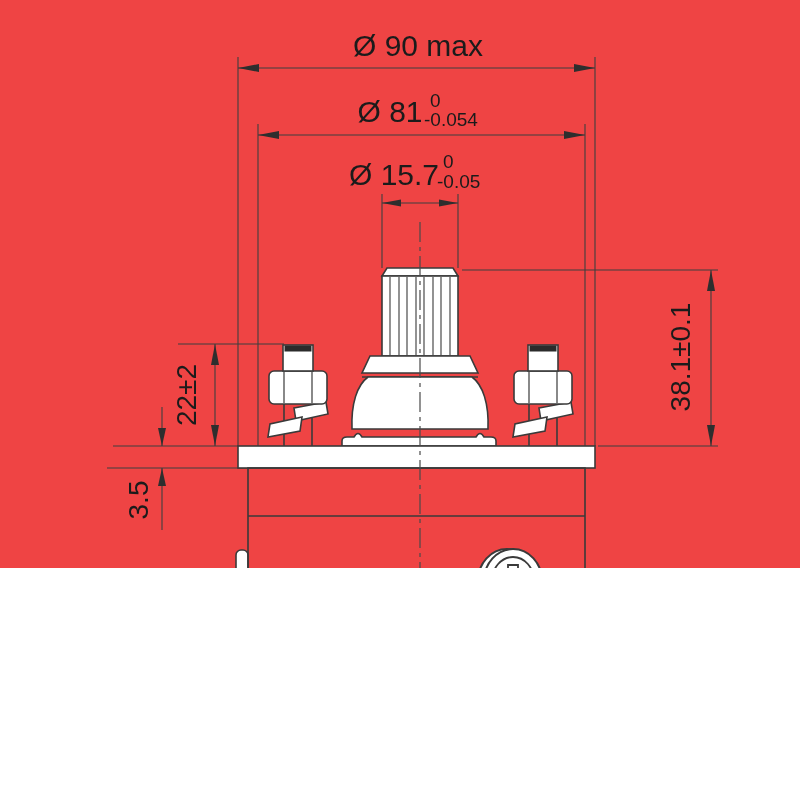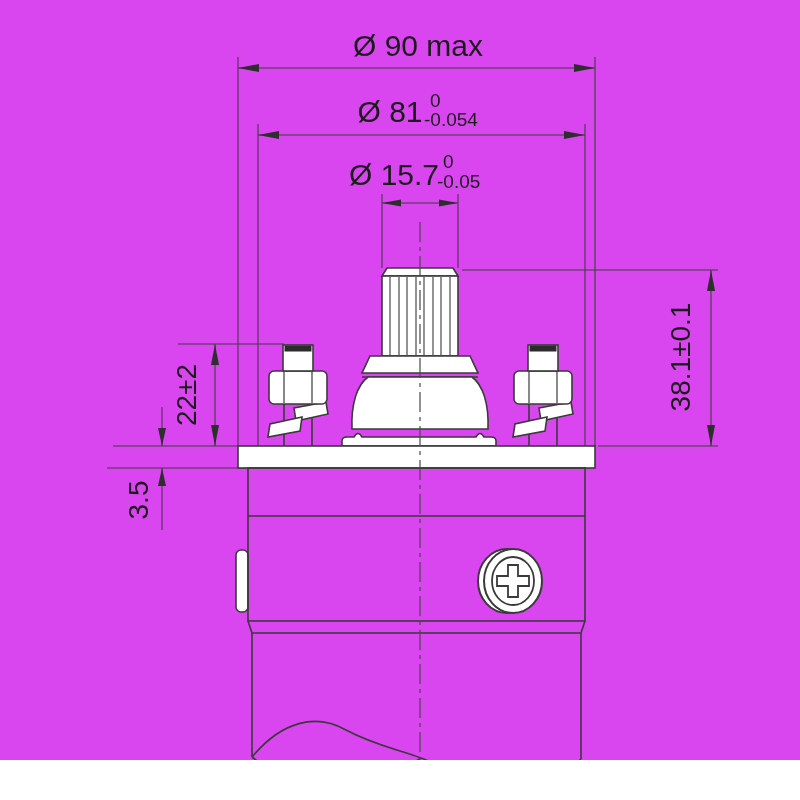--- a/index.html
+++ b/index.html
@@ -1,16 +1,16 @@
 <!DOCTYPE html>
 <html><head>
 <meta charset="utf-8">
 <style>
   html,body{margin:0;padding:0;background:#ffffff;}
-  .canvas{position:relative;width:800px;height:760px;background:#d946ef;overflow:hidden;
+  .canvas{position:relative;width:800px;height:568px;background:#ef4444;overflow:hidden;
           font-family:"Liberation Sans", sans-serif;}
   svg{display:block;}
   .thin{stroke:#3f3f3f;stroke-width:1.1;fill:none;}
   .outline{stroke:#3a3a3a;stroke-width:1.6;fill:none;}
   .filled{stroke:#3a3a3a;stroke-width:1.6;fill:#ffffff;}
   .knurl{stroke:#3a3a3a;stroke-width:1.1;fill:none;}
   .facet{stroke:#3a3a3a;stroke-width:1.2;fill:none;}
   .arrow{fill:#2e2e2e;stroke:none;}
   .centerline{stroke:#4a4a4a;stroke-width:1.2;fill:none;stroke-dasharray:20 5 4 5;}
   .t-main{font-size:30px;fill:#1b1b1b;}

